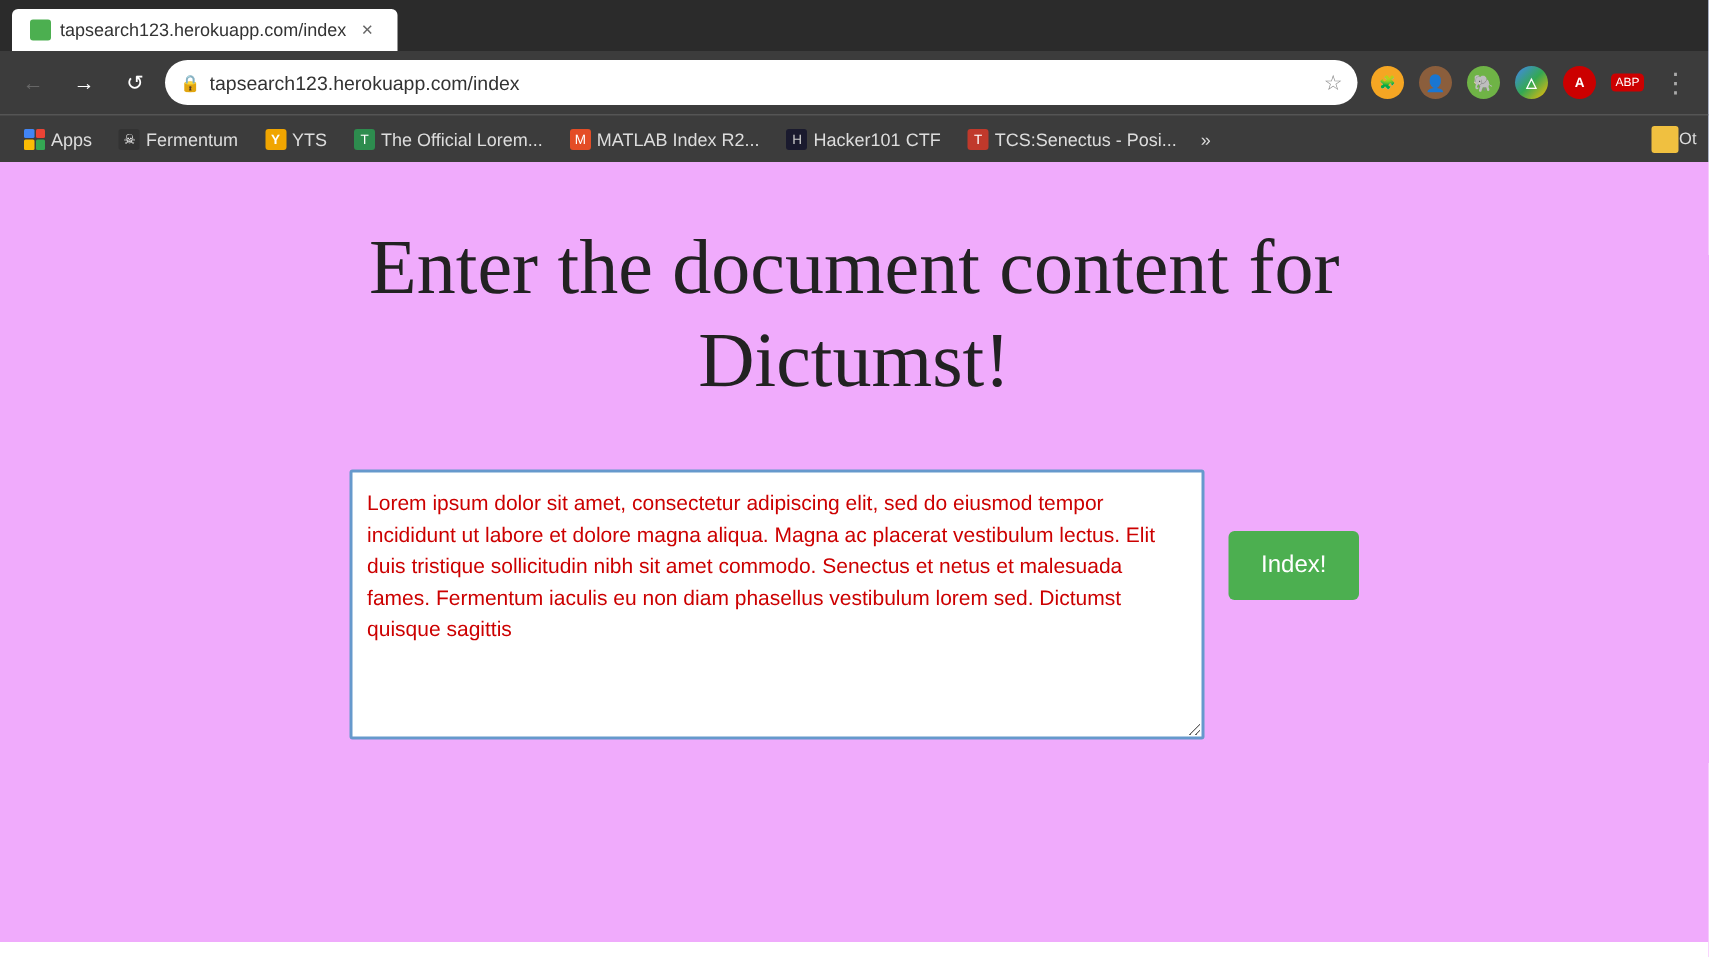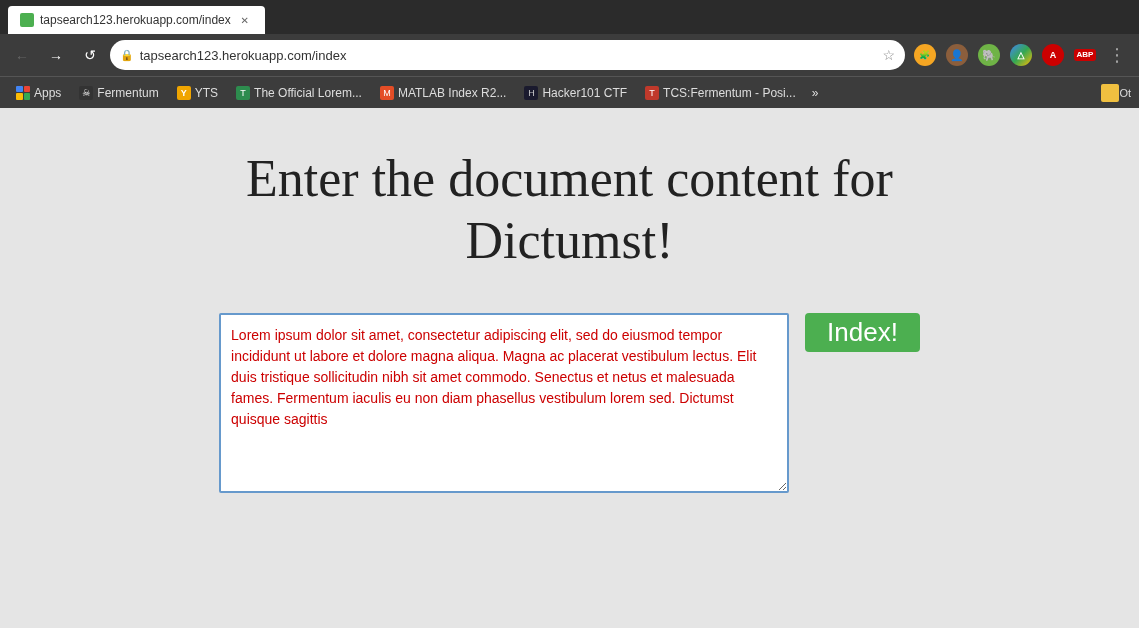--- a/index.html
+++ b/index.html
@@ -173,21 +173,21 @@
     .bookmark-more {
       color: #ddd;
       font-size: 12px;
       padding: 3px 6px;
       cursor: pointer;
       border-radius: 3px;
     }
 
     
     .page-content {
-      background: #e5e5e5;
+      background: #f0abfc;
       min-height: 520px;
       display: flex;
       flex-direction: column;
       align-items: center;
       padding: 40px 20px;
     }
 
     .page-title {
       font-size: 52px;
       font-weight: 300;
@@ -215,25 +215,26 @@
       resize: both;
       font-family: Arial, sans-serif;
       line-height: 1.5;
       outline: none;
     }
 
     .index-button {
       background: #4CAF50;
       color: #fff;
       border: none;
-      padding: 4px 22px;
-      font-size: 26px;
+      padding: 14px 22px;
+      font-size: 16px;
       border-radius: 4px;
       cursor: pointer;
       font-weight: 500;
+      margin-top: 41px;
     }
   </style>
 </head>
 <body>
 
 <div class="browser-chrome">
 
   <div class="browser-tab-bar">
     <div class="browser-tab">
       <div class="tab-favicon" style="background:#4CAF50; width:14px; height:14px; border-radius:2px;"></div>
@@ -275,21 +276,21 @@
 
       <div class="toolbar-icon">
         <div class="icon-circle" style="background:linear-gradient(135deg,#4285F4,#34A853,#FBBC05); font-size:9px;">△</div>
       </div>
 
       <div class="toolbar-icon">
         <div class="icon-circle" style="background:#cc0000; font-size:9px; font-weight:bold;">A</div>
       </div>
 
       <div class="toolbar-icon">
-        <div style="background:#cc0000; color:#fff; font-size:8px; font-weight:bold; border-radius:3px; padding:2px 3px; line-height:1;">ABP</div>
+        <div style="background:#cc0000; color:#fff; font-size:8px; font-weight:normal; border-radius:3px; padding:2px 3px; line-height:1;">ABP</div>
       </div>
 
       <div class="toolbar-icon" style="color:#aaa; font-size:18px;">⋮</div>
     </div>
   </div>
 
   <div class="bookmarks-bar">
 
     <div class="bookmark-item">
       <div style="width:14px;height:14px;display:grid;grid-template-columns:1fr 1fr;gap:1px;flex-shrink:0;">
@@ -321,21 +322,21 @@
       <span>MATLAB Index R2...</span>
     </div>
 
     <div class="bookmark-item">
       <div class="bookmark-favicon" style="background:#1a1a2e; color:#ccc; font-size:9px; display:flex; align-items:center; justify-content:center; border-radius:2px;">H</div>
       <span>Hacker101 CTF</span>
     </div>
 
     <div class="bookmark-item">
       <div class="bookmark-favicon" style="background:#c0392b; color:#fff; font-size:9px; display:flex; align-items:center; justify-content:center; border-radius:2px;">T</div>
-      <span>TCS:Fermentum - Posi...</span>
+      <span>TCS:Senectus - Posi...</span>
     </div>
 
     <div class="bookmark-more">»</div>
 
     <div style="margin-left:auto; display:flex; align-items:center;">
       <div style="width:18px;height:18px;background:#f0c040;border-radius:2px;"></div>
       <span style="color:#ddd;font-size:11px;padding-left:0;">Ot</span>
     </div>
   </div>
 </div>

